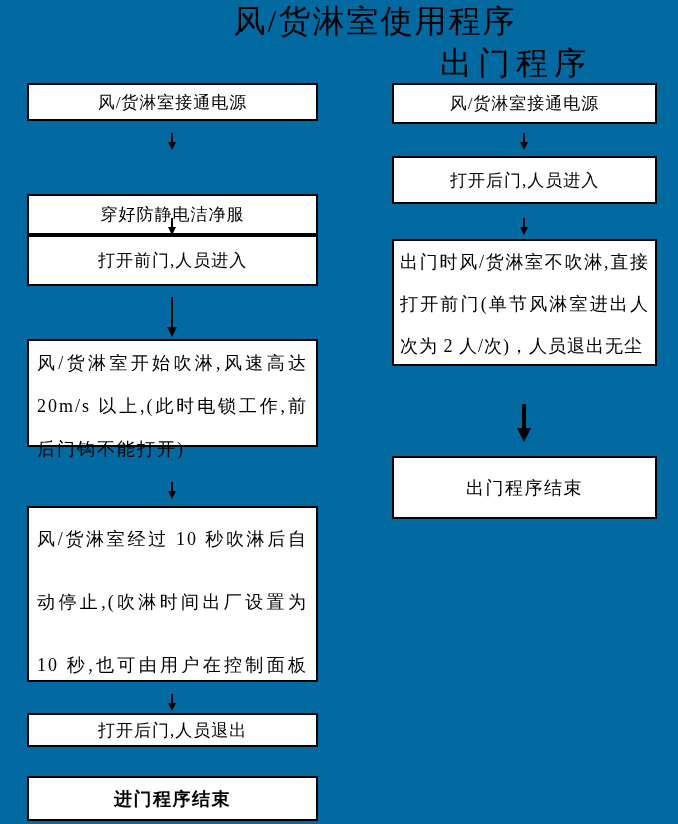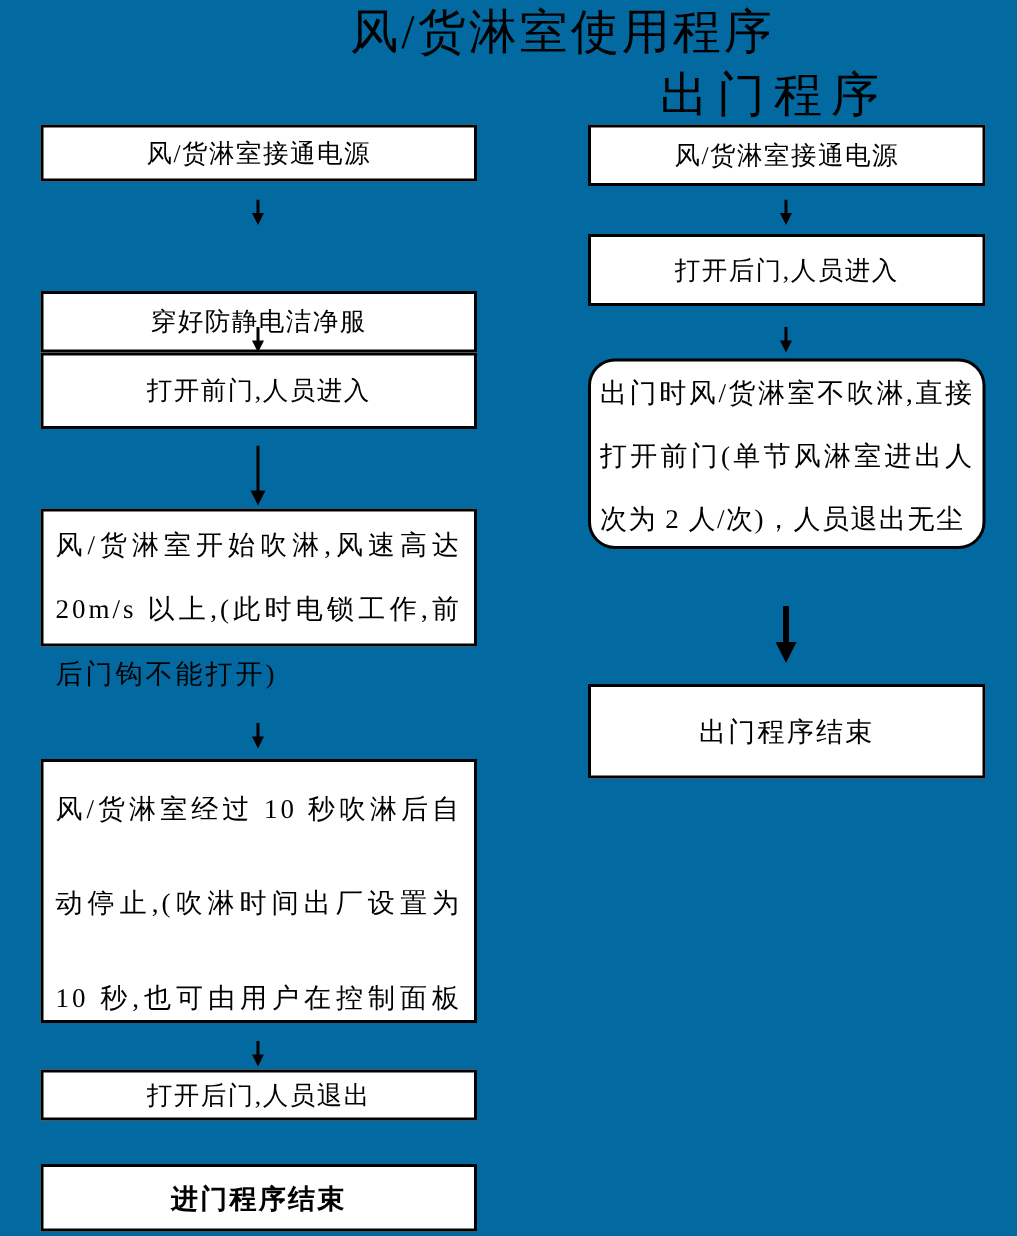--- a/index.html
+++ b/index.html
@@ -51,21 +51,21 @@
   .box.multi {
     display: block;
     white-space: normal;
     text-align: justify;
     text-justify: inter-character;
     font-size: 18px;
     letter-spacing: 2px;
   }
   .box.multi.l4 { padding: 1px 8px 0 8px; line-height: 43px; }
   .box.multi.l5 { padding: 0 8px;        line-height: 63px; }
-  .box.multi.r3 { padding: 0 6px;        line-height: 42px; letter-spacing: 1px; border-radius: 18px; }
+  .box.multi.r3 { padding: 0 6px;        line-height: 42px; letter-spacing: 1px; }
   .box.endbox { font-size: 18px; letter-spacing: 1.5px; }
   .arr { position: absolute; display: block; }
 </style>
 </head>
 <body>
 
 <div class="canvas">
 
   <div class="title">风/货淋室使用程序</div>
 
@@ -86,21 +86,21 @@
       <polygon points="4,9 12,9 8,17" fill="#000"></polygon>
   </svg>
 
   <div class="box col-l" style="top:235px; height:51px;">打开前门,人员进入</div>
 
   <svg class="arr" style="left:162px; top:297px;" width="20" height="40">
     <line x1="10" y1="0" x2="10" y2="31" stroke="#000" stroke-width="2"></line>
       <polygon points="5,30 15,30 10,40" fill="#000"></polygon>
   </svg>
 
-  <div class="box col-l multi l4" style="top:339px; height:92px;">风/货淋室开始吹淋,风速高达 20m/s 以上,(此时电锁工作,前后门钩不能打开)</div>
+  <div class="box col-l multi l4" style="top:339px; height:108px;">风/货淋室开始吹淋,风速高达 20m/s 以上,(此时电锁工作,前后门钩不能打开)</div>
 
   <svg class="arr" style="left:164px; top:482px;" width="16" height="17">
     <line x1="8" y1="0" x2="8" y2="10" stroke="#000" stroke-width="2"></line>
       <polygon points="4,9 12,9 8,17" fill="#000"></polygon>
   </svg>
 
   <div class="box col-l multi l5" style="top:506px; height:176px;">风/货淋室经过 10 秒吹淋后自动停止,(吹淋时间出厂设置为 10 秒,也可由用户在控制面板设定)此时前门电锁工作,人员不可从前门退</div>
 
   <svg class="arr" style="left:164px; top:694px;" width="16" height="17">
     <line x1="8" y1="0" x2="8" y2="10" stroke="#000" stroke-width="2"></line>

